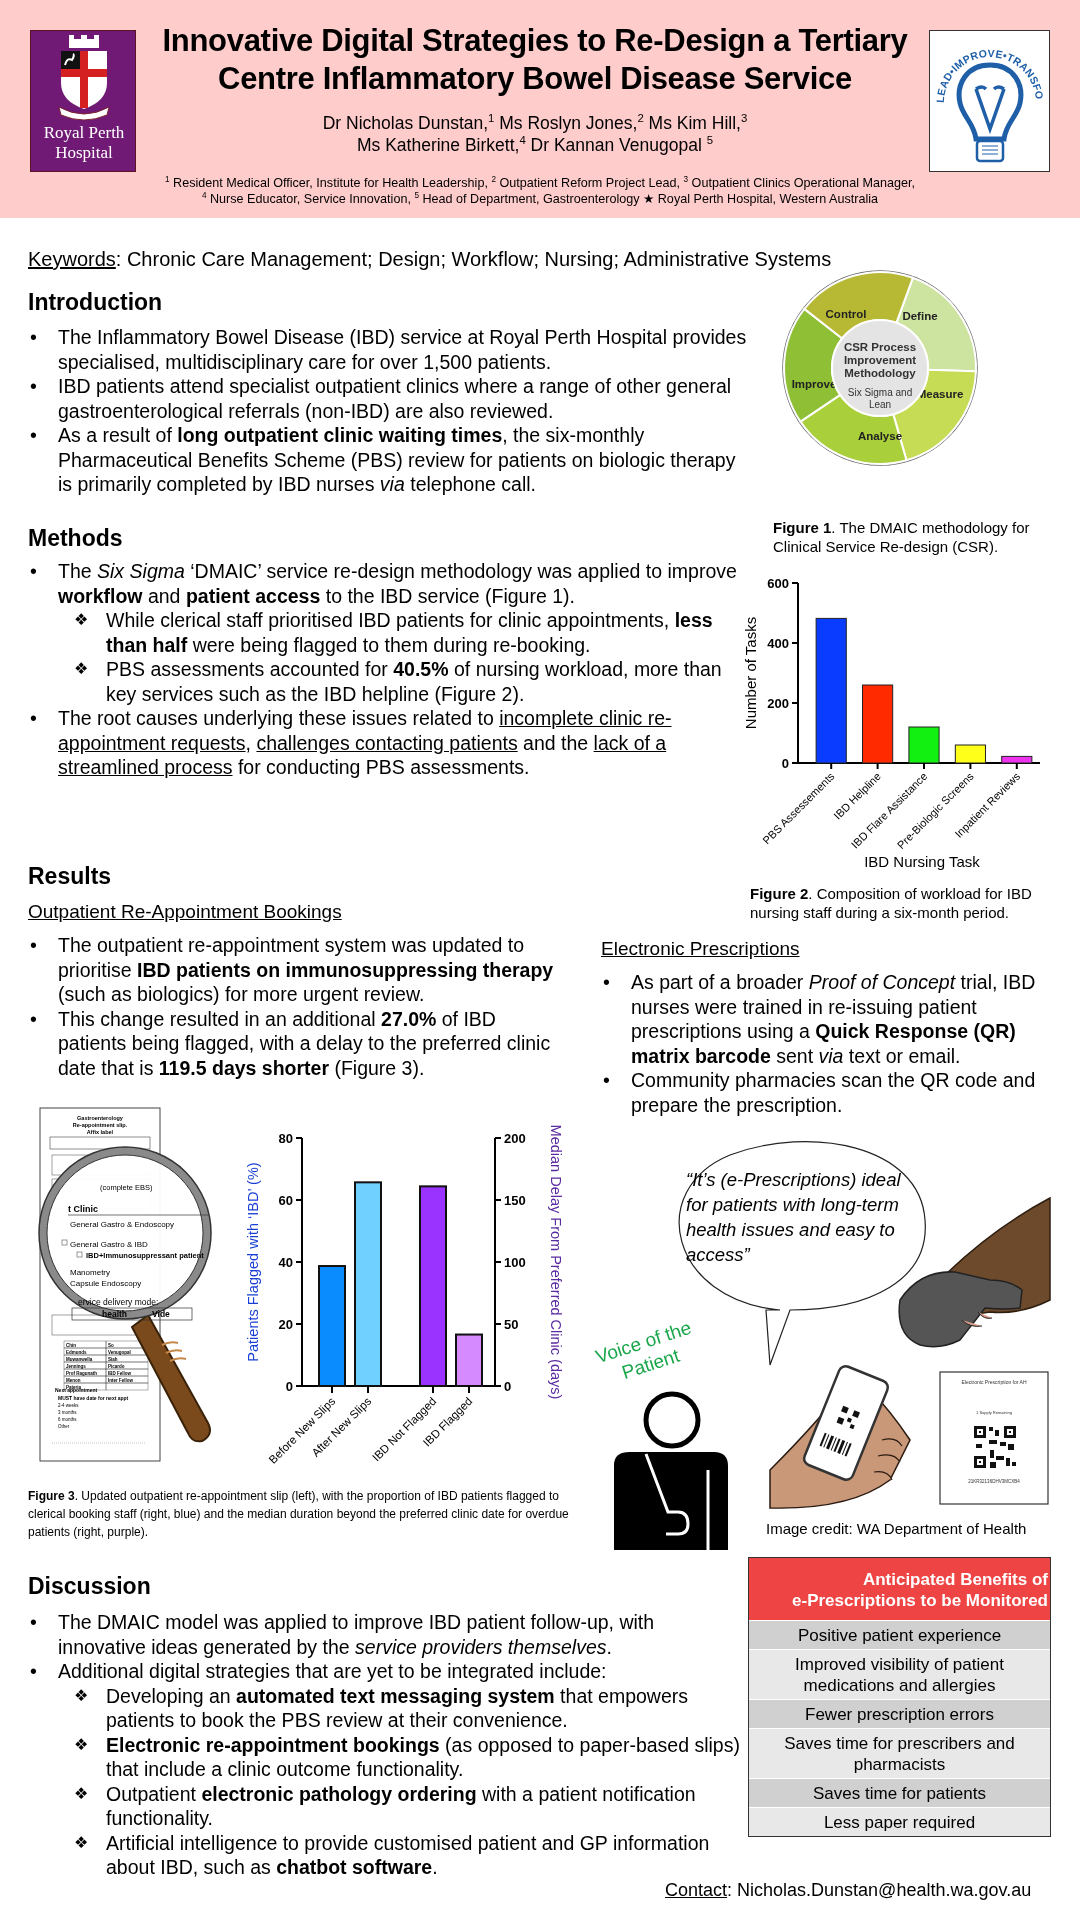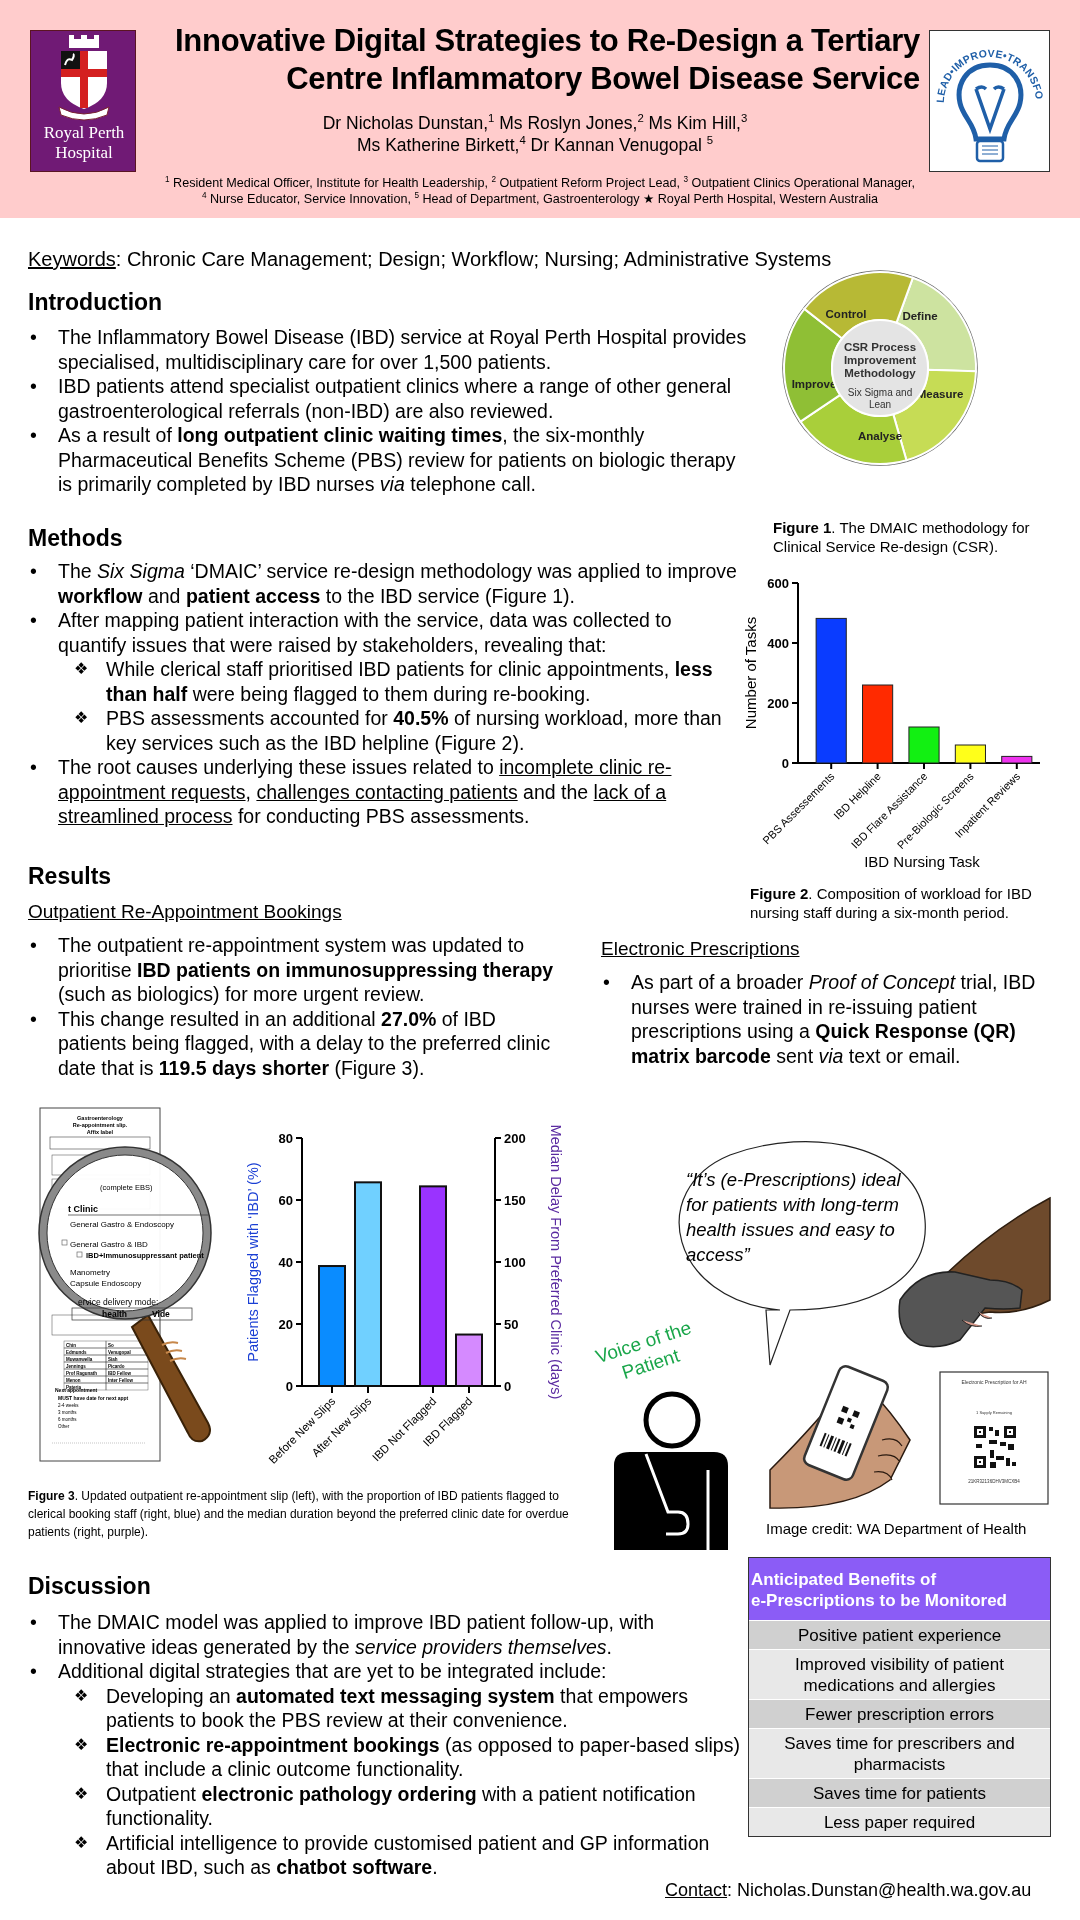--- a/index.html
+++ b/index.html
@@ -5,21 +5,21 @@
   * { box-sizing: border-box; margin: 0; padding: 0; }
   html, body { width: 1080px; height: 1920px; background: #ffffff; overflow: hidden; }
   body { font-family: "Liberation Sans", sans-serif; color: #000; position: relative; }
 
   
   .header { position: absolute; left: 0; top: 0; width: 1080px; height: 218px; background: #ffcccc; }
   .rph-logo { position: absolute; left: 30px; top: 30px; width: 106px; height: 142px; background: #701a75; border: 1px solid #5a1422; }
   .rph-logo svg { position: absolute; left: 22px; top: 4px; }
   .rph-logo .rph-name { position: absolute; left: 0; width: 106px; top: 92px; text-align: center; color: #fff; font-family: "Liberation Serif", serif; font-size: 17px; line-height: 20px; }
   .cs-logo { position: absolute; left: 929px; top: 30px; width: 121px; height: 142px; background: #fff; border: 1px solid #333; }
-  .title { position: absolute; left: 150px; top: 22px; width: 770px; text-align: right; font-weight: bold; font-size: 31px; line-height: 38px; letter-spacing: -0.3px; }
+  .title { position: absolute; left: 150px; top: 22px; width: 770px; text-align: center; font-weight: bold; font-size: 31px; line-height: 38px; letter-spacing: -0.3px; }
   .authors { position: absolute; left: 150px; top: 112px; width: 770px; text-align: center; font-size: 17.5px; line-height: 22px; }
   .affil { position: absolute; left: 60px; top: 175px; width: 960px; text-align: center; font-size: 12.6px; line-height: 16px; }
   sup { font-size: 0.65em; vertical-align: super; line-height: 0; }
 
   
   .kw { position: absolute; left: 28px; top: 236px; font-size: 20px; margin-top: 12px; }
   .u { text-decoration: underline; }
   h2 { position: absolute; font-size: 23px; font-weight: bold; }
   .sub { position: absolute; font-size: 19px; text-decoration: underline; }
   ul.b { position: absolute; list-style: none; font-size: 19.5px; line-height: 24.5px; }
@@ -36,21 +36,21 @@
   svg text { font-family: "Liberation Sans", sans-serif; }
 
   
   .illus { position: absolute; left: 590px; top: 1140px; width: 490px; height: 410px; }
   .quote { position: absolute; left: 686px; top: 1167px; width: 228px; text-align: left; font-style: italic; font-size: 18.5px; line-height: 25px; }
   .voice { position: absolute; left: 592px; top: 1330px; width: 110px; text-align: center; color: #1aa64a; font-size: 19px; line-height: 23px; transform: rotate(-18deg); }
   .credit { position: absolute; left: 766px; top: 1520px; font-size: 15px; }
 
   
   .benefits { position: absolute; left: 748px; top: 1557px; width: 303px; border: 1px solid #333; }
-  .benefits .bh { background: #8b5cf6; color: #fff; font-weight: bold; text-align: left; font-size: 17px; line-height: 21px; padding: 11px 2px 9px; }
+  .benefits .bh { background: #ef4444; color: #fff; font-weight: bold; text-align: right; font-size: 17px; line-height: 21px; padding: 11px 2px 9px; }
   .benefits .br { text-align: center; font-size: 17px; line-height: 21px; padding: 4px 6px 3px; border-top: 1px solid #fff; }
   .benefits .br:nth-child(even) { background: #d0d0d0; }
   .benefits .br:nth-child(odd) { background: #e8e8e8; }
 
   .contact { position: absolute; left: 665px; top: 1880px; font-size: 18px; }
 </style>
 </head>
 <body>
 
 <div class="header">
@@ -140,21 +140,20 @@
   <text x="100" y="96" text-anchor="middle" font-size="11.5" font-weight="bold" fill="#333">Improvement</text>
   <text x="100" y="109" text-anchor="middle" font-size="11.5" font-weight="bold" fill="#333">Methodology</text>
   <text x="100" y="128" text-anchor="middle" font-size="10" fill="#333">Six Sigma and</text>
   <text x="100" y="140" text-anchor="middle" font-size="10" fill="#333">Lean</text>
 </svg>
 <div class="cap" style="left:773px; top:518px; width:290px; font-size:15px;"><b>Figure 1</b><span>. The DMAIC methodology for Clinical Service Re-design (CSR).</span></div>
 
 <h2 style="left:28px; top:525px;">Methods</h2>
 <ul class="b" style="left:28px; top:559px; width:715px;">
     <li><span>The </span><i>Six Sigma</i><span> ‘DMAIC’ service re-design methodology was applied to improve </span><b>workflow</b><span> and </span><b>patient access</b><span> to the IBD service (Figure 1).</span></li>
-    <li><span>After mapping patient interaction with the service, data was collected to quantify issues that were raised by stakeholders, revealing that:</span></li>
     <li class="d"><span>While clerical staff prioritised IBD patients for clinic appointments, </span><b>less than half</b><span> were being flagged to them during re-booking.</span></li>
     <li class="d"><span>PBS assessments accounted for </span><b>40.5%</b><span> of nursing workload, more than key services such as the IBD helpline (Figure 2).</span></li>
     <li><span>The root causes underlying these issues related to </span><span class="u">incomplete clinic re-appointment requests</span><span>, </span><span class="u">challenges contacting patients</span><span> and the </span><span class="u">lack of a streamlined process</span><span> for conducting PBS assessments.</span></li>
   </ul>
 
 <svg id="fig2" style="position:absolute; left:740px; top:565px;" width="340" height="310" viewBox="0 0 340 310">
     <line x1="58" y1="18" x2="58" y2="198" stroke="#000" stroke-width="2"></line>
     <line x1="58" y1="198" x2="300" y2="198" stroke="#000" stroke-width="2"></line>
     <line x1="52" y1="198" x2="58" y2="198" stroke="#000" stroke-width="2"></line>
     <text x="49" y="203" text-anchor="end" font-size="13" font-weight="bold">0</text>
@@ -187,20 +186,21 @@
 <h2 style="left:28px; top:863px;">Results</h2>
 <div class="sub" style="left:28px; top:901px;">Outpatient Re-Appointment Bookings</div>
 <ul class="b" style="left:28px; top:933px; width:540px;">
     <li><span>The outpatient re-appointment system was updated to prioritise </span><b>IBD patients on immunosuppressing therapy</b><span> (such as biologics) for more urgent review.</span></li>
     <li><span>This change resulted in an additional </span><b>27.0%</b><span> of IBD patients being flagged, with a delay to the preferred clinic date that is </span><b>119.5 days shorter</b><span> (Figure 3).</span></li>
   </ul>
 
 <div class="sub" style="left:601px; top:938px;">Electronic Prescriptions</div>
 <ul class="b" style="left:601px; top:970px; width:470px;">
     <li><span>As part of a broader </span><i>Proof of Concept</i><span> trial, IBD nurses were trained in re-issuing patient prescriptions using a </span><b>Quick Response (QR) matrix barcode</b><span> sent </span><i>via</i><span> text or email.</span></li>
+    <li><span>Community pharmacies scan the QR code and prepare the prescription.</span></li>
   </ul>
 
 <svg style="position:absolute; left:30px; top:1105px;" width="220" height="360" viewBox="0 0 220 360">
   <rect x="10" y="3" width="120" height="353" fill="#fff" stroke="#444" stroke-width="1"></rect>
   <text x="70" y="15" text-anchor="middle" font-size="5.5" font-weight="bold">Gastroenterology</text>
   <text x="70" y="22" text-anchor="middle" font-size="5.5" font-weight="bold">Re-appointment slip.</text>
   <text x="70" y="29" text-anchor="middle" font-size="5.5" font-weight="bold">Affix label</text>
   <rect x="20" y="32" width="100" height="12" fill="none" stroke="#444" stroke-width="0.6"></rect>
   <rect x="22" y="50" width="98" height="20" fill="none" stroke="#444" stroke-width="0.5"></rect>
   <rect x="22" y="74" width="98" height="30" fill="none" stroke="#444" stroke-width="0.5"></rect>

